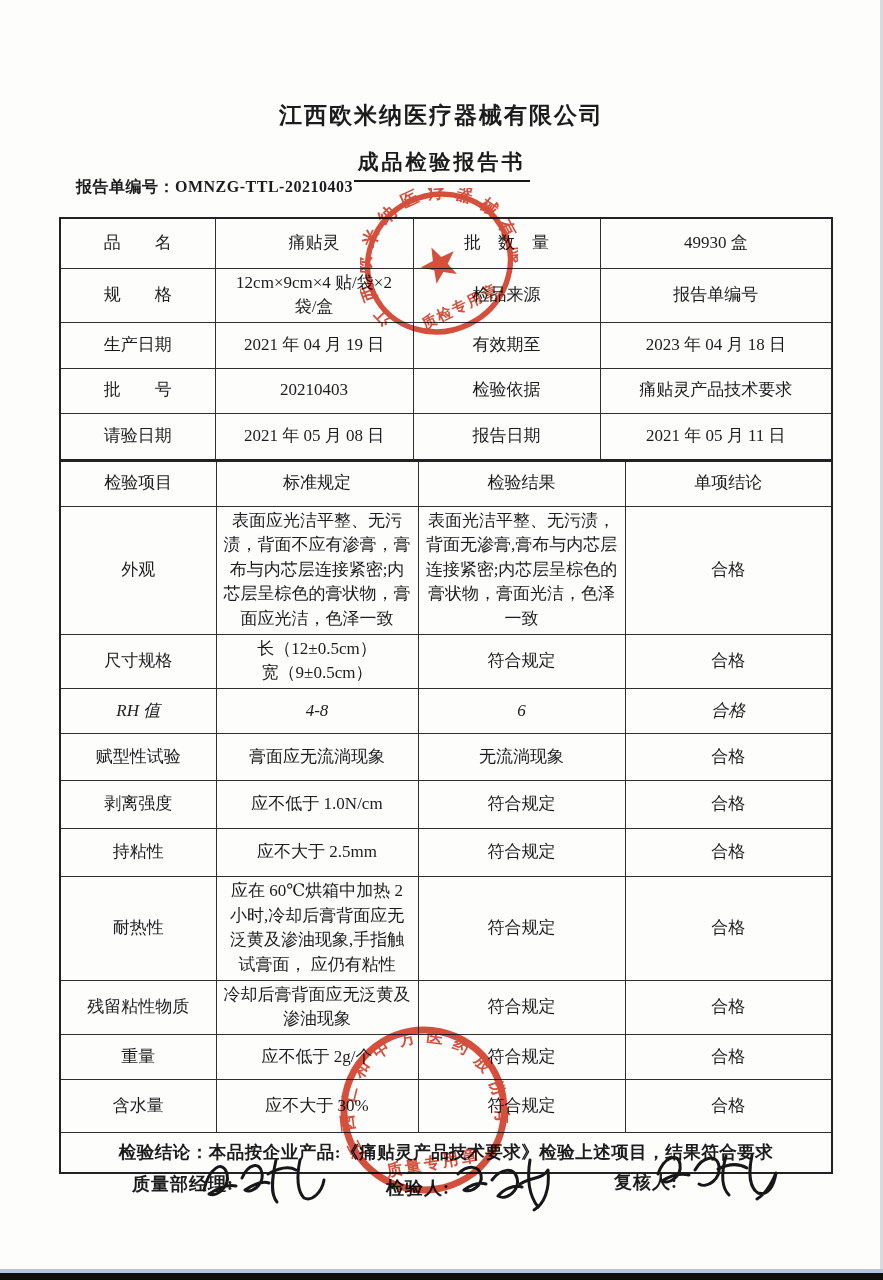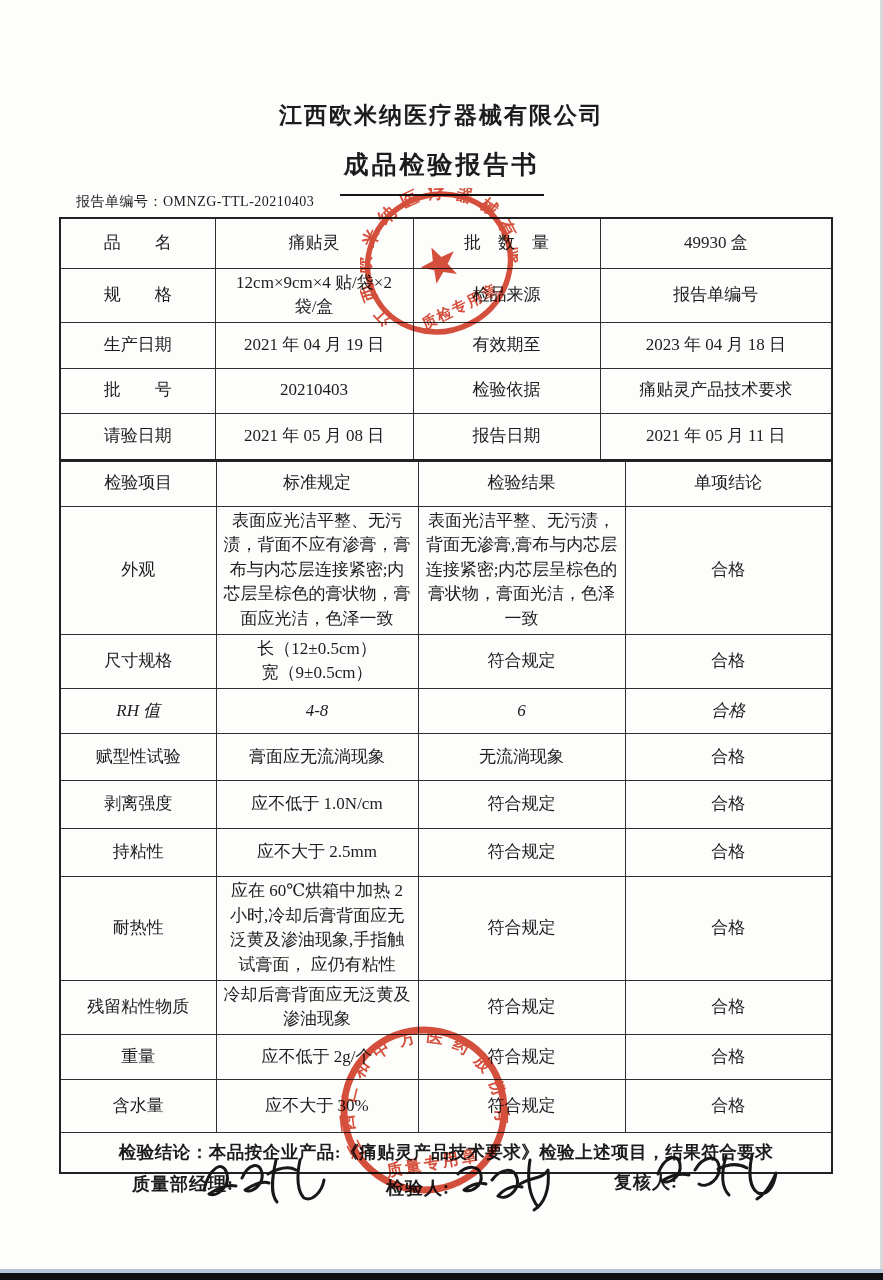--- a/index.html
+++ b/index.html
@@ -6,23 +6,23 @@
   body{
     width:883px;height:1280px;position:relative;overflow:hidden;
     background:#fdfdfc;
     font-family:"Liberation Serif","DejaVu Serif",serif;
     color:#1c1c1c;
   }
   .abs{position:absolute;}
   
   .company{left:0;right:0;top:100px;text-align:center;font-size:23px;font-weight:700;letter-spacing:2px;}
   .doc-title-wrap{left:0;right:0;top:148px;text-align:center;}
-  .doc-title{display:inline-block;font-size:25px;font-weight:700;letter-spacing:3px;
-    border-bottom:2.5px solid #161616;padding:0 4px 13px 4px;}
-  .report-no{left:76px;top:193px;font-size:14px;font-weight:400;letter-spacing:.5px;}
+  .doc-title{display:inline-block;font-size:21px;font-weight:700;letter-spacing:3px;
+    border-bottom:2.5px solid #161616;padding:0 4px 4px 4px;}
+  .report-no{left:76px;top:177px;font-size:16px;font-weight:700;letter-spacing:.5px;}
   
   table{border-collapse:collapse;table-layout:fixed;}
   .tbl{position:absolute;left:59px;width:772px;background:transparent;}
   .tbl td,.tbl th{border:1.6px solid #2f2f2f;text-align:center;vertical-align:middle;
     font-size:17px;font-weight:500;padding:2px 6px;line-height:1.45;}
   .tbl{border:2.4px solid #222;}
   .tblA{top:217px;}
   .tblB{top:460px;}
   .pre{white-space:pre-line;}
   .small-lh{line-height:1.38;}

